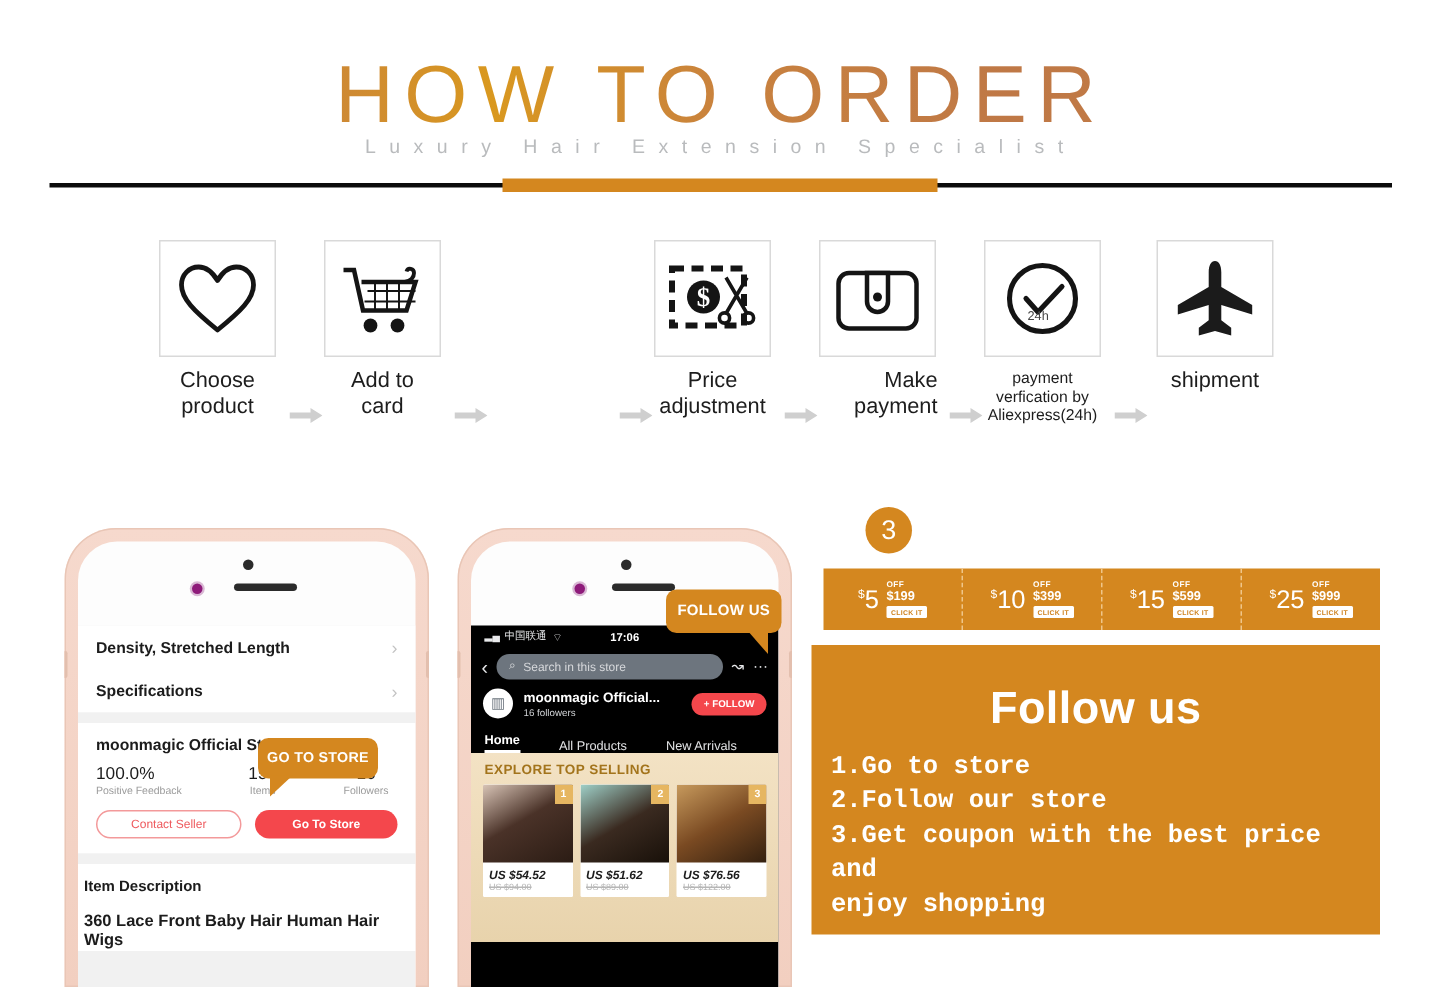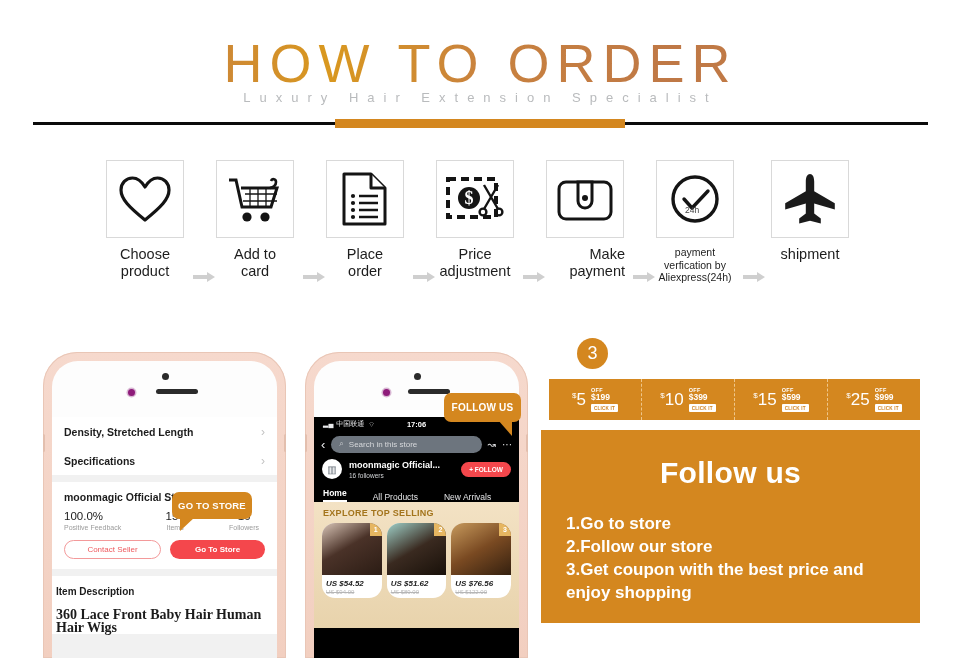--- a/index.html
+++ b/index.html
@@ -57,21 +57,21 @@
   .p1-stat .num{font-size:11.5px;color:#1c1c1c;}
   .p1-stat .lbl{font-size:7px;color:#9b9b9b;margin-top:2px;}
   .p1-stat.c{text-align:center;}
   .p1-btns{display:flex;gap:9px;margin-top:9px;}
   .p1-btn-ghost{flex:1;border:1px solid #f3999a;color:#ee5a5e;border-radius:11px;
                 text-align:center;font-size:8px;padding:4px 0;background:#fff;}
   .p1-btn-fill{flex:1;background:#f4474c;color:#fff;border-radius:11px;
                text-align:center;font-size:8px;padding:5px 0;font-weight:bold;}
   .p1-desc{padding:10px 4px 0;}
   .p1-desc-h{font-size:10px;font-weight:bold;color:#1c1c1c;}
-  .p1-desc-b{font-size:14px;font-weight:bold;color:#1c1c1c;margin-top:11px;line-height:13px;font-family:Liberation Serif, serif;}
+  .p1-desc-b{font-size:11px;font-weight:bold;color:#1c1c1c;margin-top:11px;line-height:13px;}
 
   
   .p2-screen{position:absolute;left:0;top:56px;right:0;bottom:0;background:#000000;}
   .p2-status{display:flex;align-items:center;height:14px;padding:0 9px;color:#e9eaec;font-size:7px;}
   .p2-status .time{position:absolute;left:0;right:0;text-align:center;font-size:7.5px;font-weight:bold;color:#fff;}
   .p2-search{display:flex;align-items:center;padding:0 7px;height:26px;gap:6px;}
   .p2-back{color:#e7e8ea;font-size:13px;}
   .p2-field{flex:1;background:#6d757e;border-radius:12px;height:17px;display:flex;align-items:center;
             gap:5px;padding:0 8px;color:#d6d8db;font-size:8px;}
   .p2-ico{color:#e7e8ea;font-size:10px;}
@@ -81,21 +81,21 @@
   .p2-sname{color:#fff;font-size:9px;font-weight:bold;}
   .p2-sfoll{color:#d2d4d7;font-size:6.5px;margin-top:2px;}
   .p2-follow{margin-left:auto;background:#f4474c;color:#fff;font-size:6.5px;font-weight:bold;
              border-radius:9px;padding:4px 8px;}
   .p2-tabs{display:flex;gap:26px;padding:0 9px;align-items:flex-end;height:18px;}
   .p2-tab{color:#e2e3e5;font-size:8.5px;}
   .p2-tab.active{color:#fff;font-weight:bold;border-bottom:2px solid #fff;padding-bottom:2px;}
   .p2-promo{background:linear-gradient(180deg,#f3e2c4 0%,#e8d3ac 100%);padding:6px 0 0;height:120px;position:relative;}
   .p2-promo-h{color:#a3741c;font-size:9px;font-weight:bold;letter-spacing:.3px;padding:0 9px 5px;}
   .p2-cards{display:flex;gap:5px;padding:0 8px;}
-  .p2-card{flex:1;background:#fff;border-radius:13px;overflow:hidden;position:relative;}
+  .p2-card{flex:1;background:#fff;border-radius:1px;overflow:hidden;position:relative;}
   .p2-img{height:52px;position:relative;}
   .p2-rank{position:absolute;right:0;top:0;width:12px;height:13px;background:#e6b661;color:#fff;
            font-size:7px;display:flex;align-items:center;justify-content:center;font-weight:bold;}
   .p2-price{font-size:8px;font-weight:bold;font-style:italic;color:#1c1c1c;padding:4px 4px 0;}
   .p2-old{font-size:6px;color:#b6b6b6;text-decoration:line-through;padding:1px 4px 3px;}
 
   
   .callout{position:absolute;background:#d4871f;color:#fff;font-weight:bold;
            border-radius:7px;display:flex;align-items:center;justify-content:center;}
   .callout .tail{position:absolute;width:0;height:0;}
@@ -112,21 +112,21 @@
   .coupon .amt{color:#fff;font-size:17px;font-weight:500;line-height:1;}
   .coupon .amt .cur{font-size:8px;vertical-align:super;}
   .coupon .rt{display:flex;flex-direction:column;align-items:flex-start;}
   .coupon .off{color:#fff;font-size:5.5px;font-weight:bold;letter-spacing:.3px;line-height:6px;}
   .coupon .min{color:#fff;font-size:8.5px;font-weight:bold;line-height:9px;}
   .coupon .click{background:#fff;color:#cf8320;font-size:4.6px;font-weight:bold;
                  padding:1.5px 3px;border-radius:1px;margin-top:2px;letter-spacing:.2px;}
   .followpanel{position:absolute;left:541px;top:430px;width:379px;height:193px;background:#d4871f;}
   .followpanel h2{margin:0;padding:26px 0 10px;text-align:center;color:#fff;
                   font-size:30px;font-weight:bold;letter-spacing:.3px;}
-  .followpanel ol{margin:12px;padding:0 0 0 13px;list-style:none;}
+  .followpanel ol{margin:0;padding:0 0 0 13px;list-style:none;font-family:Liberation Mono, monospace;}
   .followpanel li{color:#fff;font-size:17px;font-weight:bold;line-height:23px;}
 </style>
 </head>
 <body>
 
 <div class="page">
 
   <div class="title">HOW TO ORDER</div>
   <div class="subtitle">Luxury Hair Extension Specialist</div>
   <div class="rule-black"></div>
@@ -163,38 +163,20 @@
       </div>
       <div class="step-label">Add to<br>card</div>
     </div>
 
     <div class="arrow" style="left:303px;">
       <svg width="22" height="10" viewBox="0 0 22 10">
           <path d="M0 3h14V0l8 5-8 5V7H0z" fill="#cfcfcf"></path>
         </svg>
     </div>
 
-    <div class="step" style="left:325px;">
-      <div class="step-box">
-        <svg width="48" height="54" viewBox="0 0 48 54">
-          <path d="M3 2h27l14 14v36H3z" fill="#fff" stroke="#141414" stroke-width="3" stroke-linejoin="round"></path>
-          <path d="M30 2v14h14" fill="#fff" stroke="#141414" stroke-width="3" stroke-linejoin="round"></path>
-          <g fill="#141414">
-              <circle cx="12" cy="24" r="2.1"></circle>
-              <circle cx="12" cy="31" r="2.1"></circle>
-              <circle cx="12" cy="38" r="2.1"></circle>
-              <circle cx="12" cy="45" r="2.1"></circle>
-            </g>
-          <g stroke="#141414" stroke-width="2.4">
-              <path d="M18 24h19M18 31h19M18 38h19M18 45h19"></path>
-            </g>
-        </svg>
-      </div>
-      <div class="step-label">Place<br>order</div>
-    </div>
 
     <div class="arrow" style="left:413px;">
       <svg width="22" height="10" viewBox="0 0 22 10">
           <path d="M0 3h14V0l8 5-8 5V7H0z" fill="#cfcfcf"></path>
         </svg>
     </div>
 
     <div class="step" style="left:435px;">
       <div class="step-box">
         <svg width="62" height="52" viewBox="0 0 62 52">

